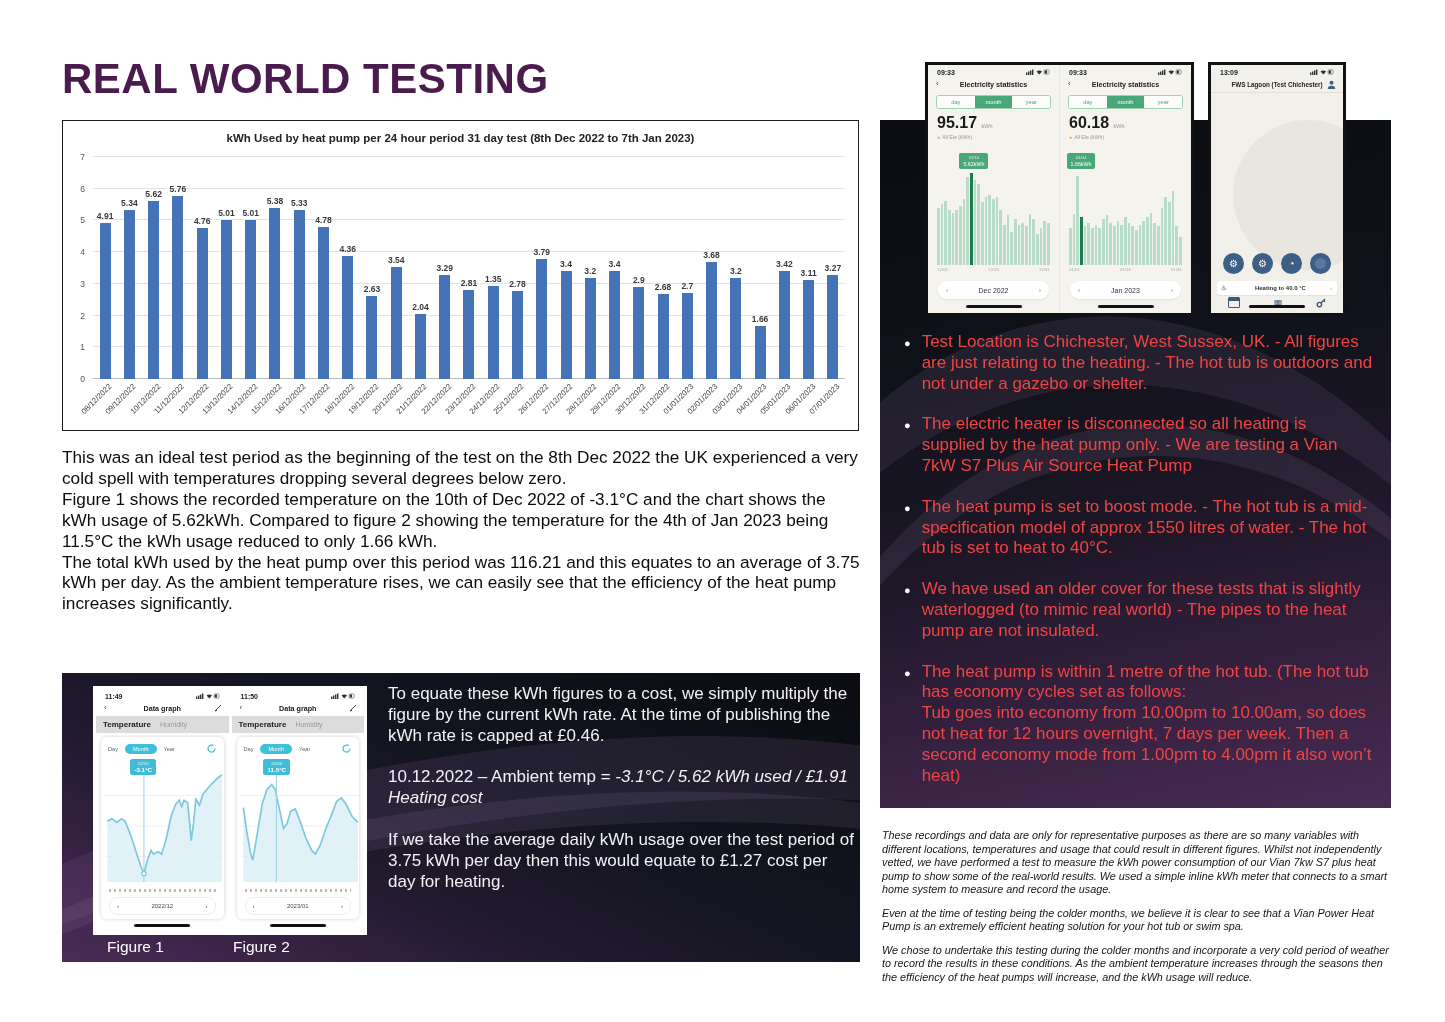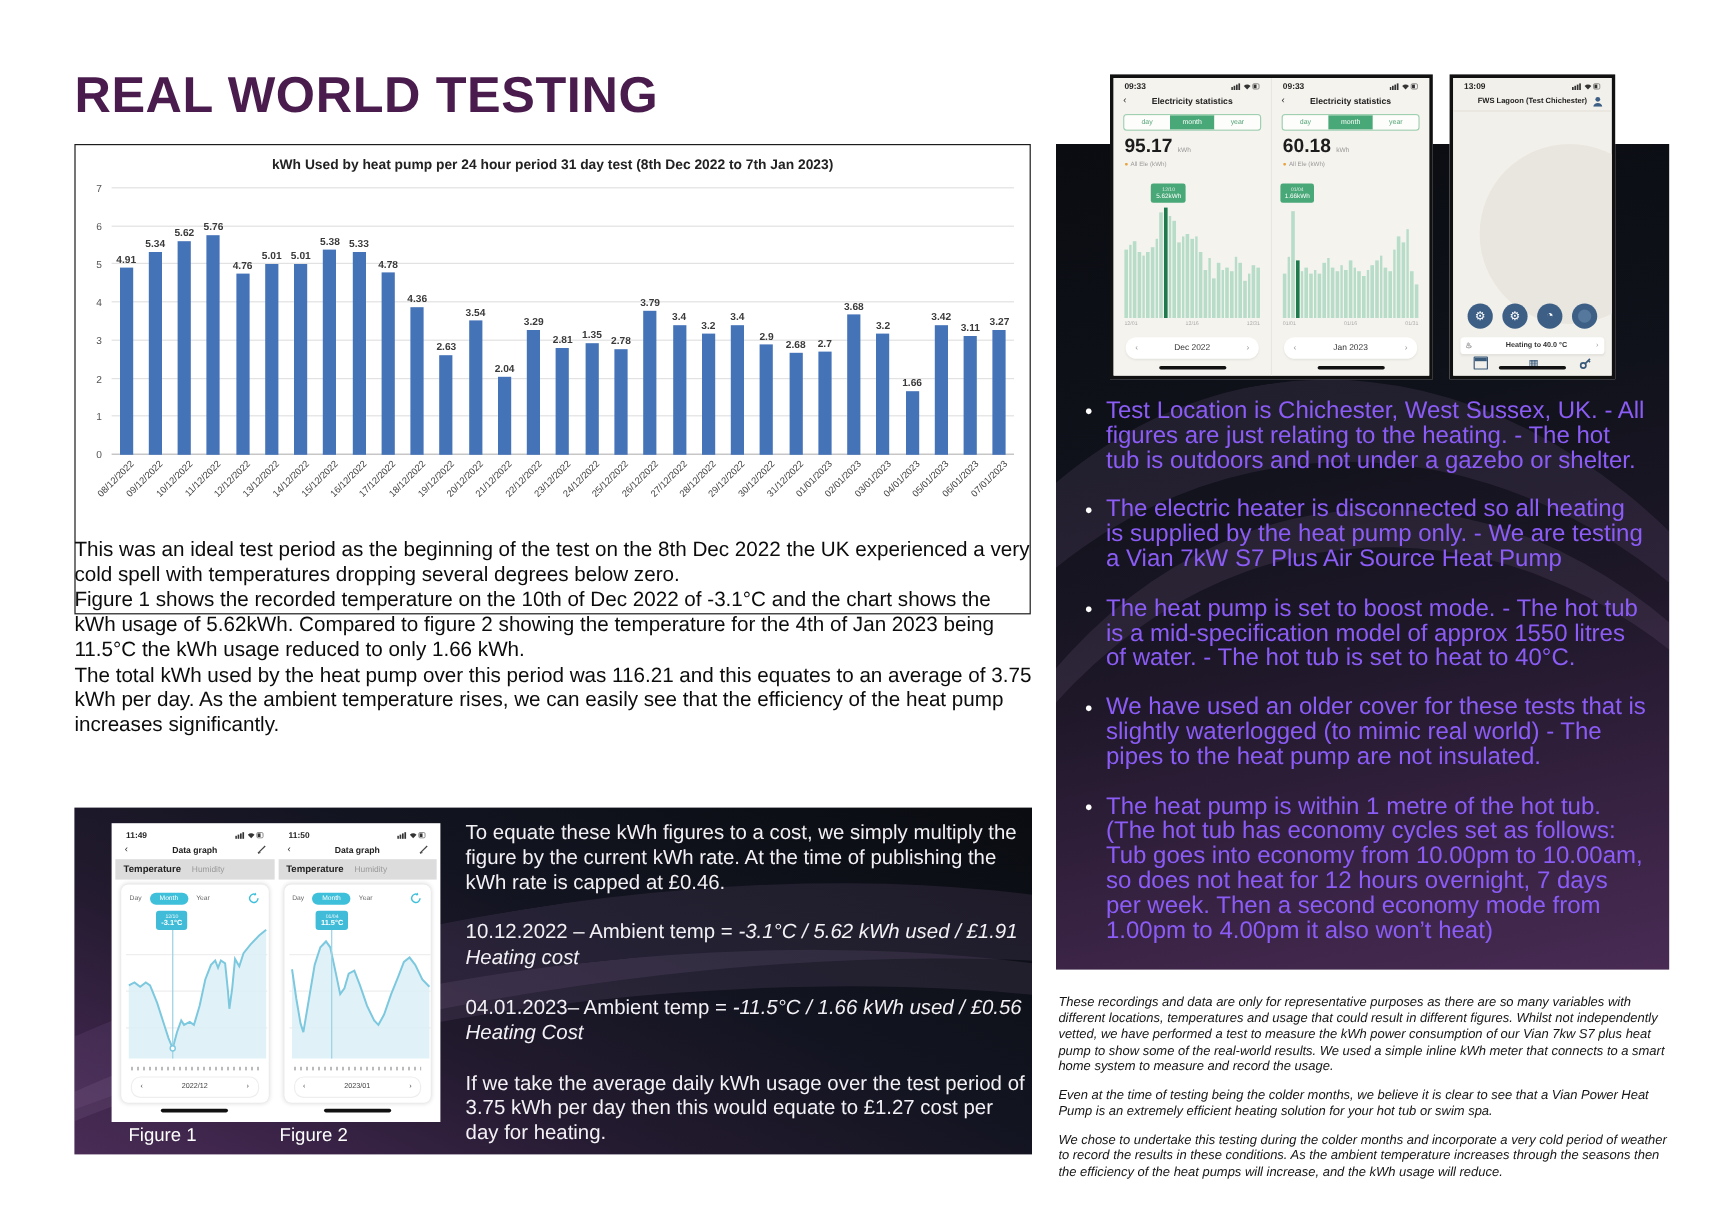--- a/index.html
+++ b/index.html
@@ -2,21 +2,21 @@
 <html><head>
 <meta charset="utf-8">
 <style>
   html,body{margin:0;padding:0;background:#ffffff;font-family:"Liberation Sans",sans-serif;}
   #page{position:relative;width:1445px;height:1022px;background:#fff;overflow:hidden;}
 
   
   #page-title{position:absolute;left:62px;top:55px;font-size:42px;font-weight:800;color:#4a1c4e;letter-spacing:0.5px;}
 
   
-  #main-chart{position:absolute;left:62px;top:120px;width:797px;height:392px;background:#fff;border:1.5px solid #1c1c1c;box-sizing:border-box;}
+  #main-chart{position:absolute;left:62px;top:120px;width:797px;height:311px;background:#fff;border:1.5px solid #1c1c1c;box-sizing:border-box;}
   #chart-title{position:absolute;left:0;right:0;top:11px;text-align:center;font-size:11.5px;font-weight:700;color:#222;}
   #plot-wrap{position:absolute;left:30px;top:36px;width:752px;height:222px;}
   #plot-area{position:absolute;left:0;top:0;width:100%;height:100%;}
   .gridline{position:absolute;left:0;right:0;height:1px;background:#e2e2e2;}
   .axis-line{position:absolute;left:0;right:0;bottom:0;height:1px;background:#b9b9b9;}
   #yticks{position:absolute;left:6px;top:36px;width:20px;height:222px;}
   .ytick{position:absolute;right:4px;font-size:8.5px;color:#555;}
   .bar-slot{position:absolute;bottom:0;height:100%;}
   .bar{position:absolute;bottom:0;left:50%;width:11px;margin-left:-5.5px;background:#4573b8;}
   .bar-label{position:absolute;left:-50%;width:200%;text-align:center;font-size:8.5px;font-weight:700;color:#3a3a3a;}
@@ -32,21 +32,21 @@
   .panel::before{content:'';position:absolute;left:-35%;top:28%;width:175%;height:165%;border-radius:50%;border-top:70px solid rgba(138,106,158,0.15);transform:rotate(-9deg);}
   .panel::after{content:'';position:absolute;left:-25%;top:44%;width:165%;height:155%;border-radius:50%;border-top:32px solid rgba(170,140,190,0.12);transform:rotate(-6deg);}
 
   #right-panel{left:880px;top:120px;width:511px;height:688px;}
   #bl-panel{left:62px;top:673px;width:798px;height:289px;}
 
   
   #bullets{position:absolute;left:904px;top:332px;width:470px;z-index:3;}
   .bullet{display:flex;margin-bottom:20px;}
   .bullet .dot{font-size:11px;color:#fff;margin:5px 11px 0 0;flex:none;}
-  .bullet .btxt{font-size:20px;line-height:20.8px;color:#8b5cf6;white-space:pre-line;}
+  .bullet .btxt{font-size:17px;line-height:20.8px;color:#ef4444;white-space:pre-line;}
 
   
   #cost-text{position:absolute;left:388px;top:684px;width:470px;z-index:3;font-size:17px;line-height:20.8px;color:#f3f1f5;}
   #cost-text .blk{margin-bottom:21px;}
   #cost-text .it{font-style:italic;}
 
   
   #fine-print{position:absolute;left:882px;top:829px;width:508px;font-size:10.8px;line-height:13.5px;color:#151515;font-style:italic;}
   #fine-print p{margin:0 0 10px 0;}
 
@@ -649,21 +649,20 @@
       <div class="homebar"></div>
     </div>
   </div>
 
   <div class="figlabel" style="left:107px;top:938px;">Figure 1</div>
   <div class="figlabel" style="left:233px;top:938px;">Figure 2</div>
 
   <div id="cost-text">
     <div class="blk">To equate these kWh figures to a cost, we simply multiply the figure by the current kWh rate. At the time of publishing the kWh rate is capped at £0.46.</div>
     <div class="blk"><span>10.12.2022 – Ambient temp = </span><span class="it">-3.1°C / 5.62 kWh used / £1.91 Heating cost</span></div>
-    <div class="blk"><span>04.01.2023– Ambient temp = </span><span class="it">-11.5°C / 1.66 kWh used / £0.56 Heating Cost</span></div>
     <div class="blk">If we take the average daily kWh usage over the test period of 3.75 kWh per day then this would equate to £1.27 cost per day for heating.</div>
   </div>
 
   <div id="fine-print">
     <p>These recordings and data are only for representative purposes as there are so many variables with different locations, temperatures and usage that could result in different figures. Whilst not independently vetted, we have performed a test to measure the kWh power consumption of our Vian 7kw S7 plus heat pump to show some of the real-world results. We used a simple inline kWh meter that connects to a smart home system to measure and record the usage.</p>
     <p>Even at the time of testing being the colder months, we believe it is clear to see that a Vian Power Heat Pump is an extremely efficient heating solution for your hot tub or swim spa.</p>
     <p>We chose to undertake this testing during the colder months and incorporate a very cold period of weather to record the results in these conditions. As the ambient temperature increases through the seasons then the efficiency of the heat pumps will increase, and the kWh usage will reduce.</p>
   </div>
 
 </div>

